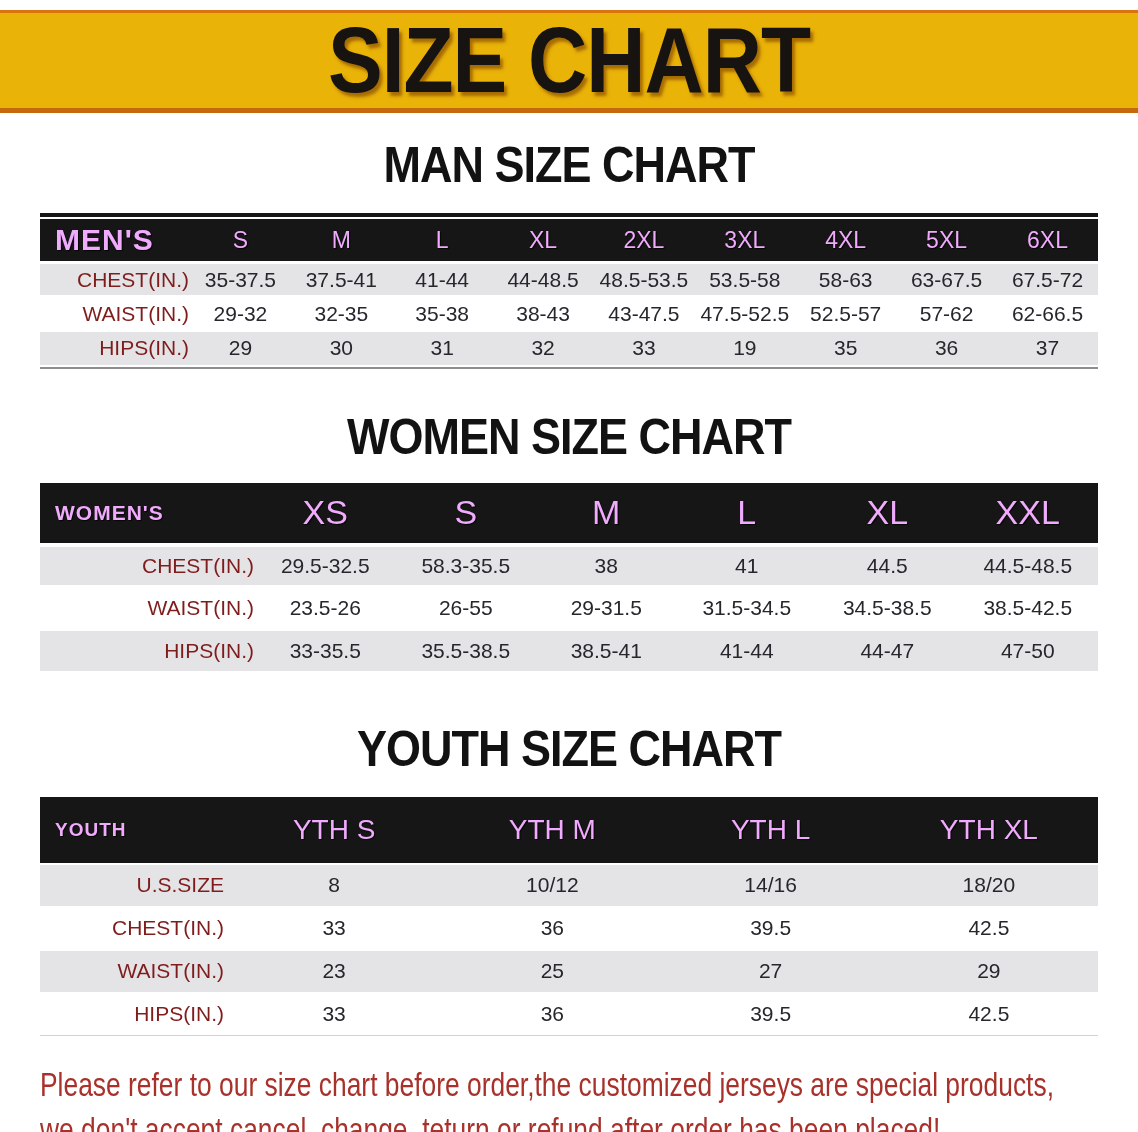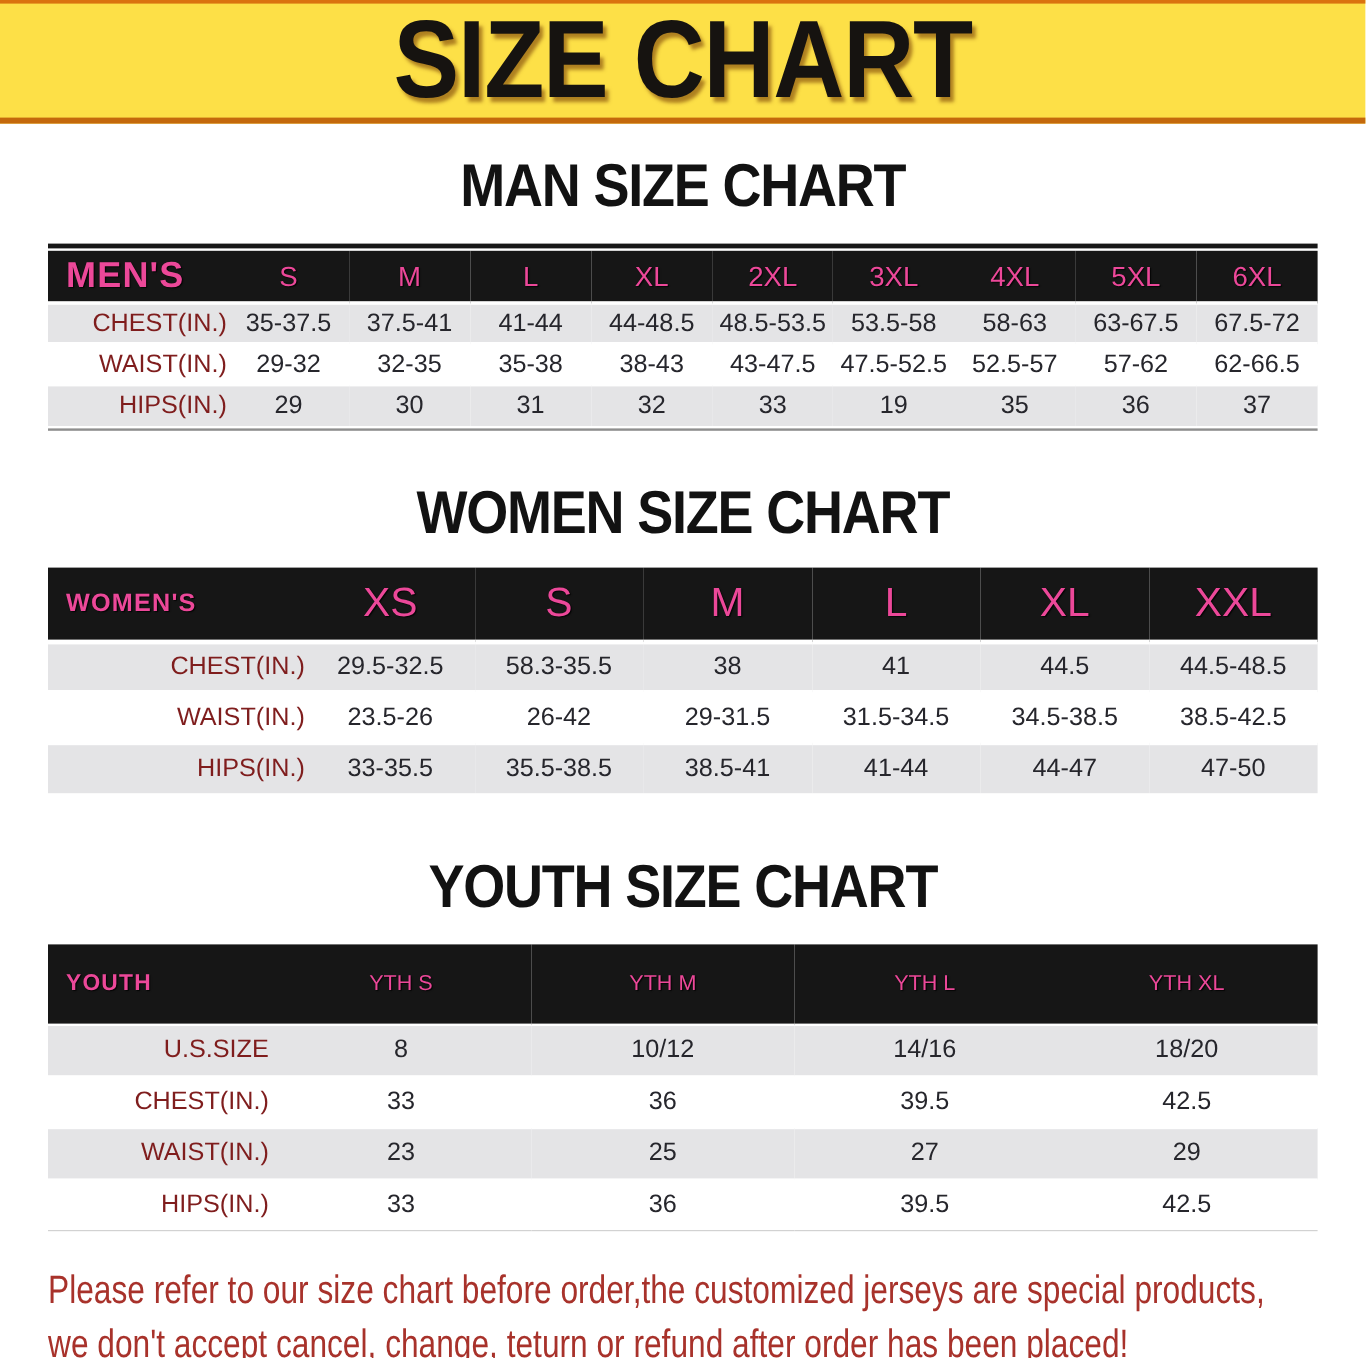--- a/index.html
+++ b/index.html
@@ -6,24 +6,24 @@
     margin: 0; padding: 0;
     width: 1138px; height: 1132px;
     background: #ffffff;
     font-family: "Liberation Sans", sans-serif;
     overflow: hidden;
   }
 
   
   .banner {
     height: 95px;
-    background: #fde047;
+    background: #eab308;
     border-top: 3px solid #DA730F;
     border-bottom: 5px solid #C4690C;
-    display: flex; align-items: center; justify-content: center;
+    display: flex; align-items: center; justify-content: center; margin-top: 10px;
   }
   .banner-title {
     font-size: 82px;
     font-weight: bold;
     letter-spacing: -1px;
     color: #161310;
     transform: scaleY(1.12);
     text-shadow: 3px 3px 3px rgba(110, 50, 0, 0.55);
     white-space: nowrap;
   }
@@ -52,21 +52,21 @@
   .topline    { height: 4px; background: #171717; margin-bottom: 2px; }
   .bottomline { height: 2px; background: #8e8e8e; margin-top: 2px; }
 
   table {
     width: 100%;
     border-collapse: collapse;
     table-layout: fixed;
   }
   thead th {
     background: #161616;
-    color: #ec4899;
+    color: #f0abfc;
     font-weight: normal;
     text-align: center;
     text-shadow: 1px 1px 1px rgba(0,0,0,0.8);
   }
   thead th.label {
     text-align: left;
     padding-left: 15px;
     font-weight: bold;
     letter-spacing: 1px;
   }
@@ -86,21 +86,21 @@
   .mens col.c-label { width: 150px; }
   .mens tbody tr { height: 34px; }
 
   
   .womens thead th { height: 58px; font-size: 34px; }
   .womens thead th.label { font-size: 21px; }
   .womens col.c-label { width: 215px; }
   .womens tbody tr { height: 42px; border-top: 4px solid #ffffff; }
 
   
-  .youth thead th { height: 64px; font-size: 18px; }
+  .youth thead th { height: 64px; font-size: 28px; }
   .youth thead th.label { font-size: 19px; }
   .youth col.c-label { width: 185px; }
   .youth tbody tr { height: 43px; border-top: 2px solid #ffffff; border-bottom: 1px solid #d2d2d2; }
 
   
   .footer {
     margin: 26px 0 0 40px;
     width: 1340px;
     transform: scaleX(0.8);
     transform-origin: left top;
@@ -209,21 +209,21 @@
         <td>29.5-32.5</td>
             <td>58.3-35.5</td>
             <td>38</td>
             <td>41</td>
             <td>44.5</td>
             <td>44.5-48.5</td>
           </tr>
         <tr>
           <td class="rowlabel">WAIST(IN.)</td>
         <td>23.5-26</td>
-            <td>26-42</td>
+            <td>26-55</td>
             <td>29-31.5</td>
             <td>31.5-34.5</td>
             <td>34.5-38.5</td>
             <td>38.5-42.5</td>
           </tr>
         <tr>
           <td class="rowlabel">HIPS(IN.)</td>
         <td>33-35.5</td>
             <td>35.5-38.5</td>
             <td>38.5-41</td>

